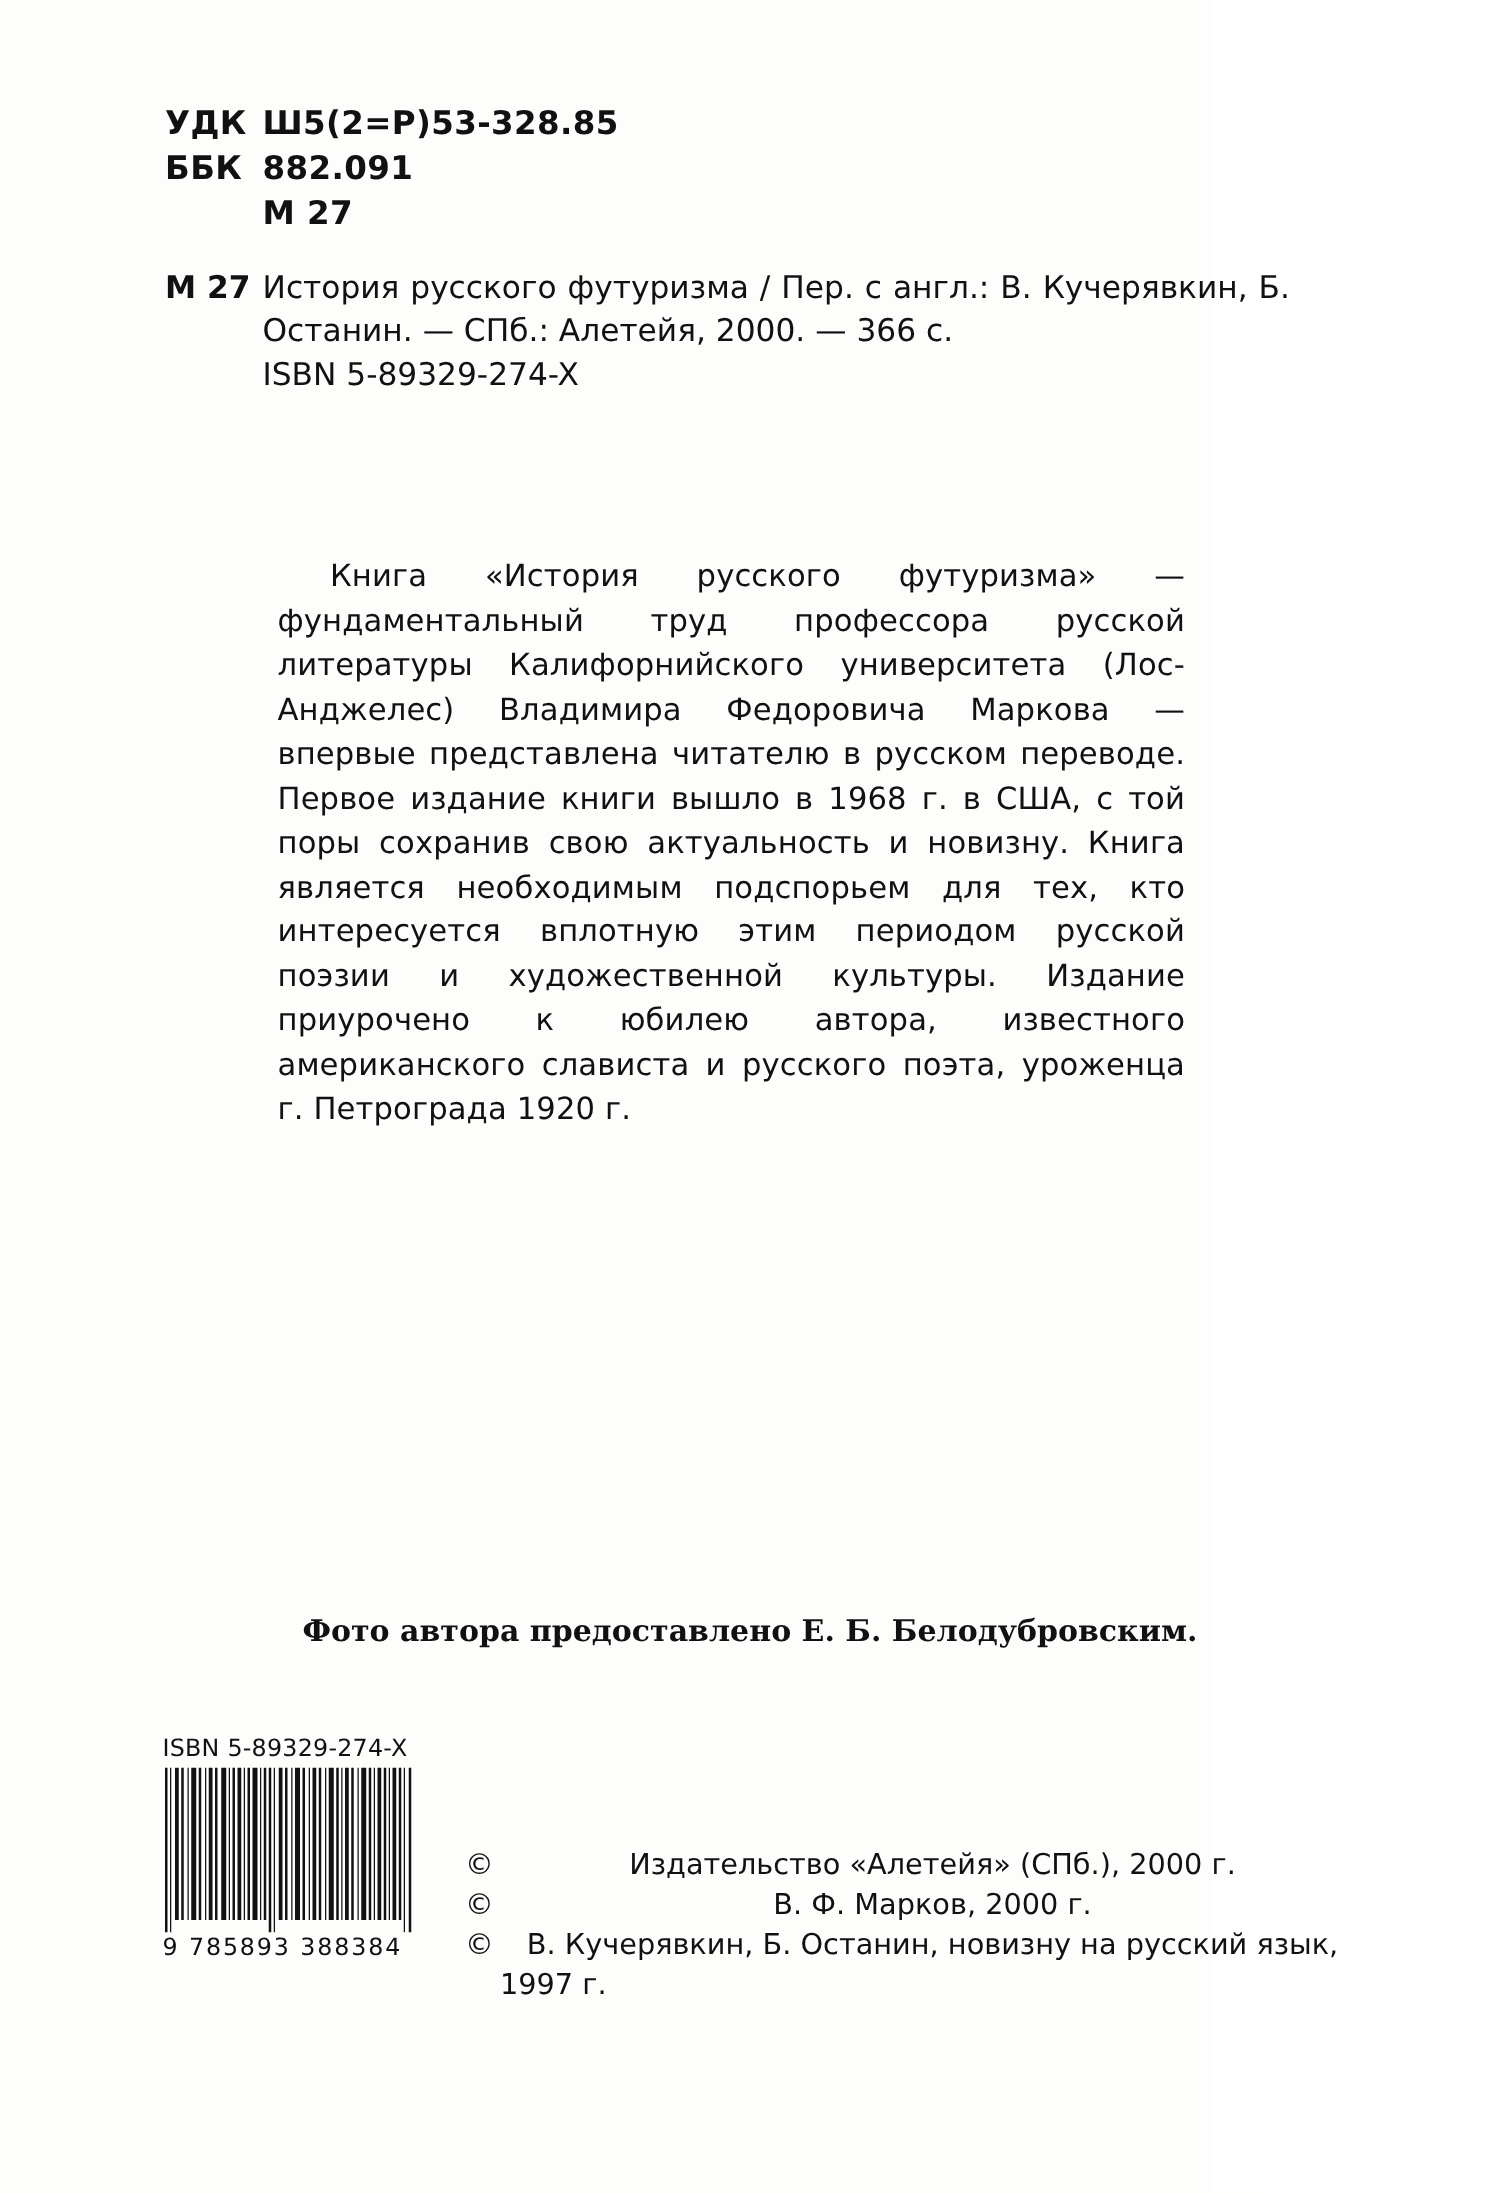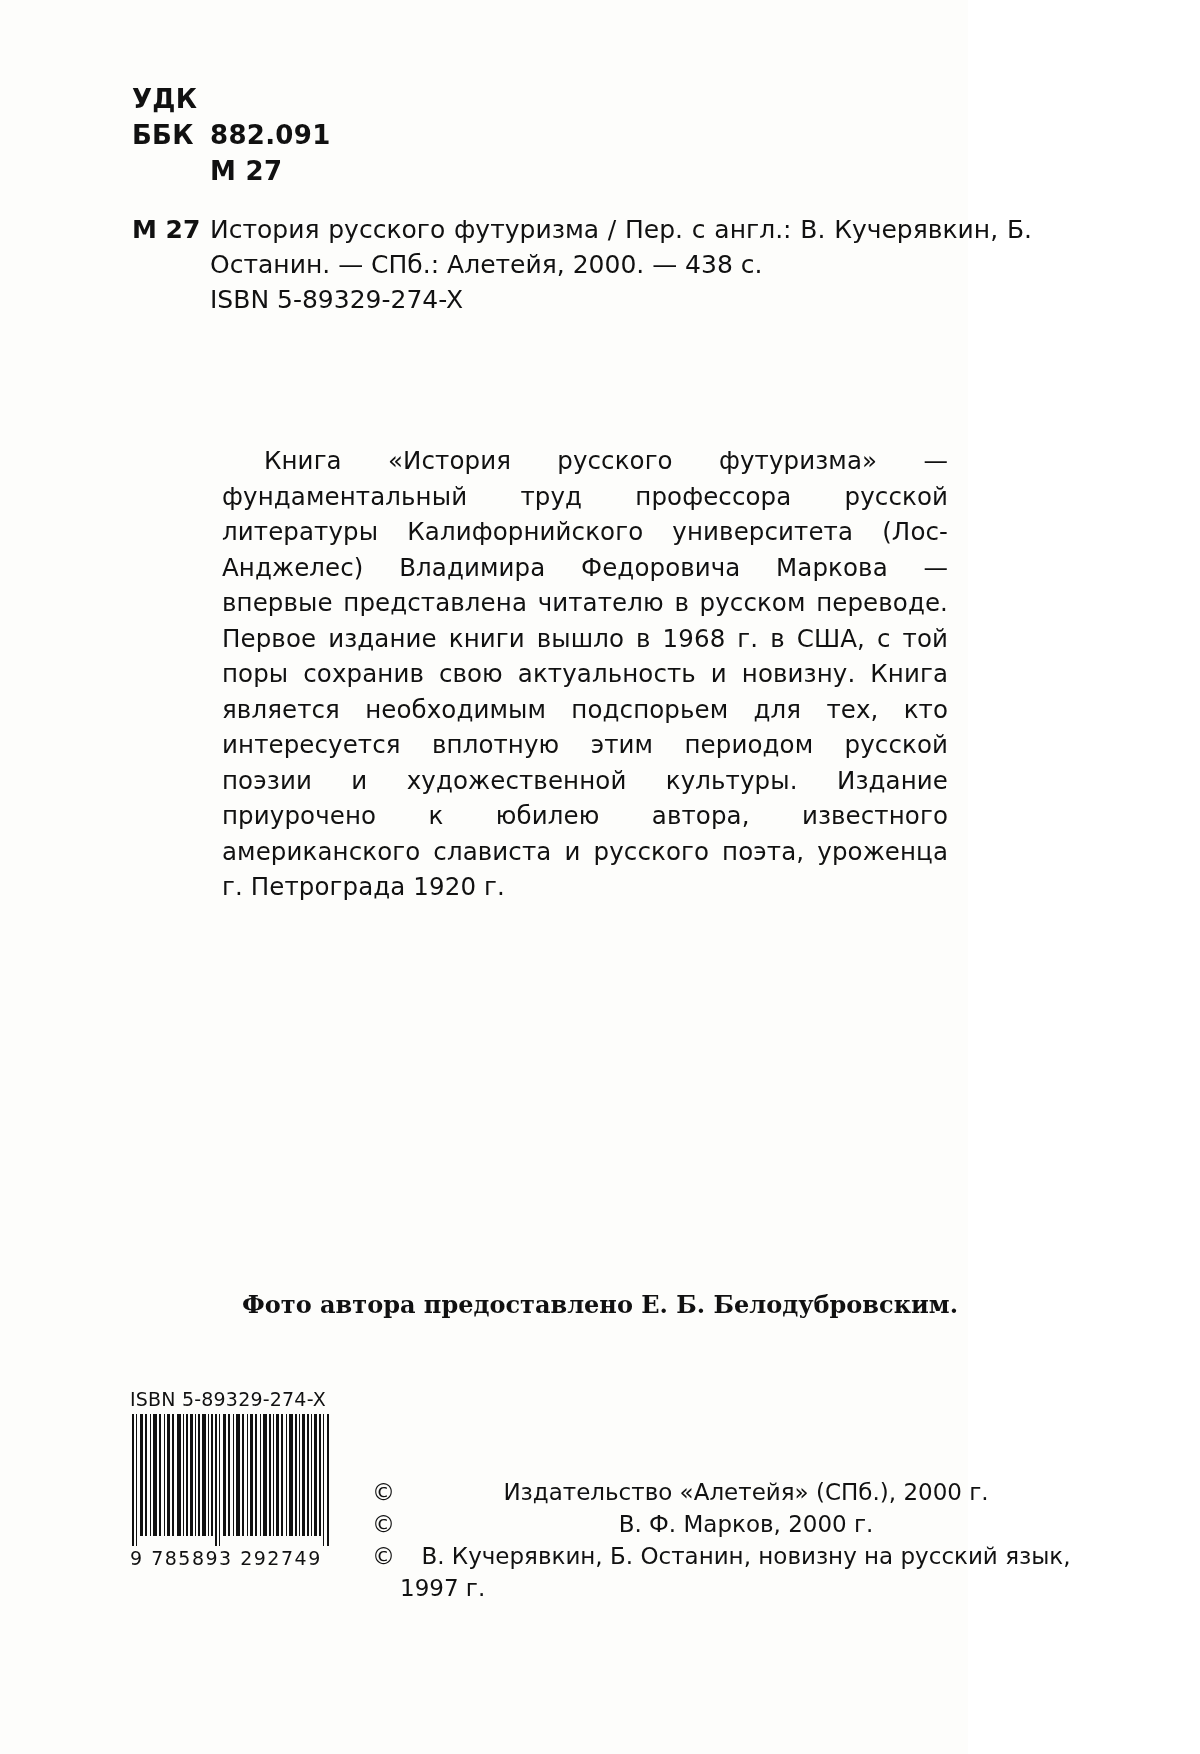--- a/index.html
+++ b/index.html
@@ -168,35 +168,36 @@
   }
 </style>
 </head>
 <body>
 
 <div class="page">
 
   <div class="class-block">
     <div class="class-row">
       <span class="class-label">УДК</span>
+      <span class="class-value">Ш5(2=Р)53-328.85</span>
     </div>
     <div class="class-row">
       <span class="class-label">ББК</span>
       <span class="class-value">882.091</span>
     </div>
     <div class="class-row sub">
       <span class="class-label"></span>
       <span class="class-value">М 27</span>
     </div>
   </div>
 
   <div class="biblio">
     <div class="biblio-body">
       <div class="biblio-code">М 27</div>
-      <div class="biblio-text">История русского футуризма / Пер. с англ.: В. Кучерявкин, Б. Останин. — СПб.: Алетейя, 2000. — 438 с.</div>
+      <div class="biblio-text">История русского футуризма / Пер. с англ.: В. Кучерявкин, Б. Останин. — СПб.: Алетейя, 2000. — 366 с.</div>
     </div>
     <div class="biblio-isbn">ISBN 5-89329-274-X</div>
   </div>
 
   <div class="annotation">Книга «История русского футуризма» — фундаментальный труд профессора русской литературы Калифорнийского университета (Лос-Анджелес) Владимира Федоровича Маркова — впервые представлена читателю в русском переводе. Первое издание книги вышло в 1968 г. в США, с той поры сохранив свою актуальность и новизну. Книга является необходимым подспорьем для тех, кто интересуется вплотную этим периодом русской поэзии и художественной культуры. Издание приурочено к юбилею автора, известного американского слависта и русского поэта, уроженца г. Петрограда 1920 г.</div>
 
   <div class="photo-credit">Фото автора предоставлено Е. Б. Белодубровским.</div>
 
   <div class="bottom">
 
@@ -246,21 +247,21 @@
           <rect x="169" y="0" width="1" height="122"></rect>
           <rect x="172" y="0" width="3" height="122"></rect>
           <rect x="177" y="0" width="2" height="122"></rect>
           <rect x="181" y="0" width="1" height="122"></rect>
           <rect x="184" y="0" width="3" height="122"></rect>
           <rect x="189" y="0" width="2" height="122"></rect>
           <rect x="193" y="0" width="1" height="132"></rect>
           <rect x="197" y="0" width="2" height="132"></rect>
         </g>
       </svg>
-      <div class="barcode-digits">9 785893 292749</div>
+      <div class="barcode-digits">9 785893 388384</div>
     </div>
 
     <div class="copyright">
       <div class="copy-line">
         <span class="copy-sym">©</span>
         <span class="copy-text">Издательство «Алетейя» (СПб.), 2000 г.</span>
       </div>
       <div class="copy-line">
         <span class="copy-sym">©</span>
         <span class="copy-text">В. Ф. Марков, 2000 г.</span>

